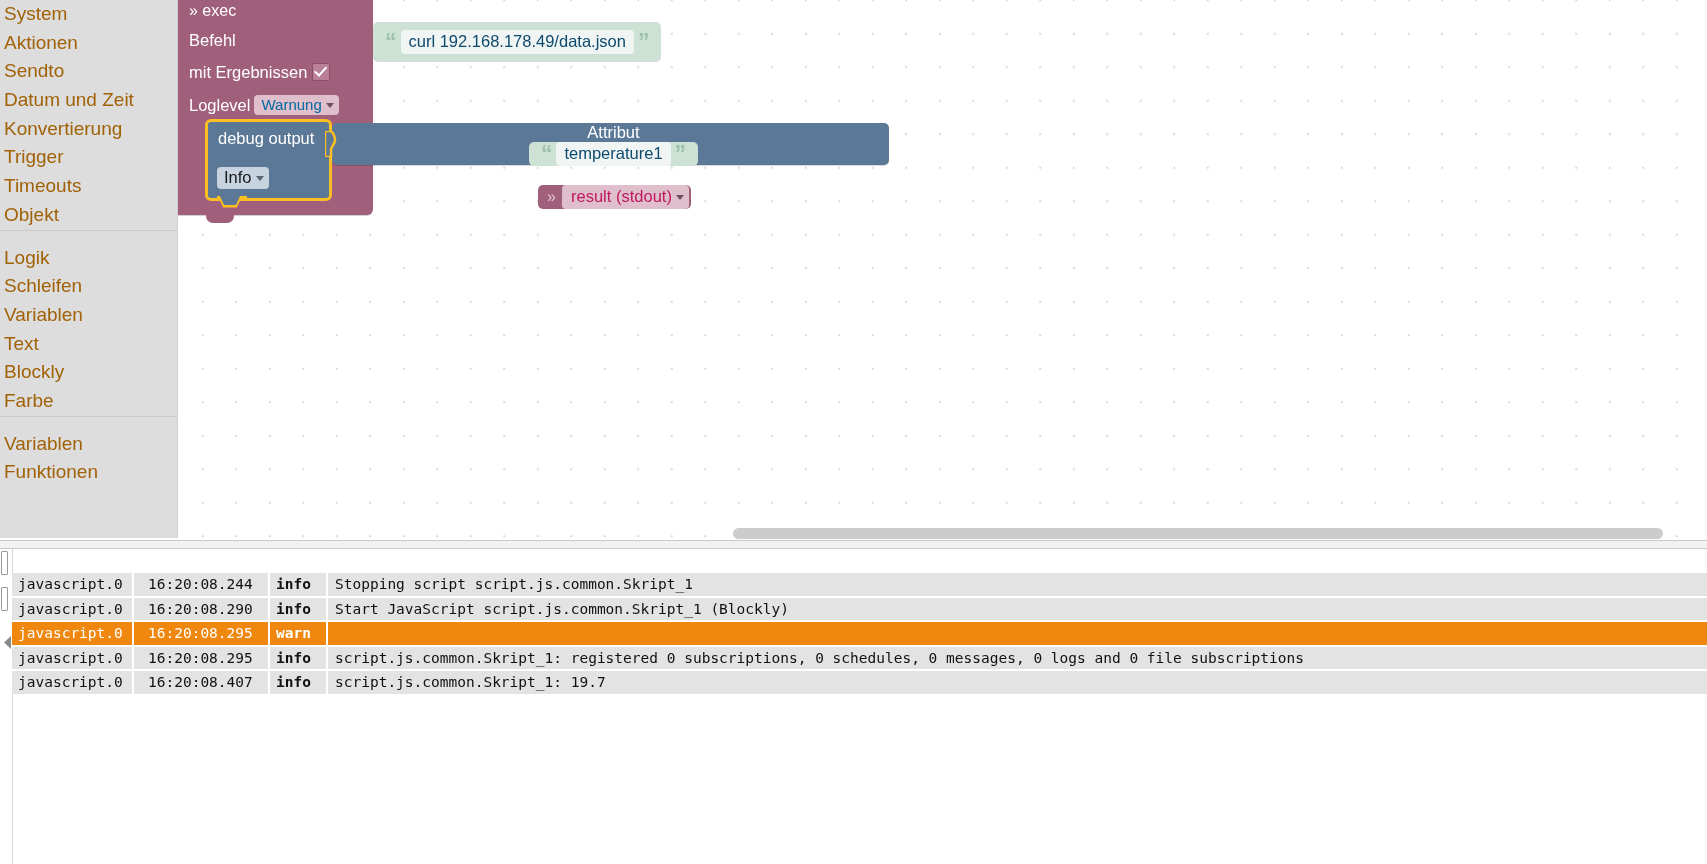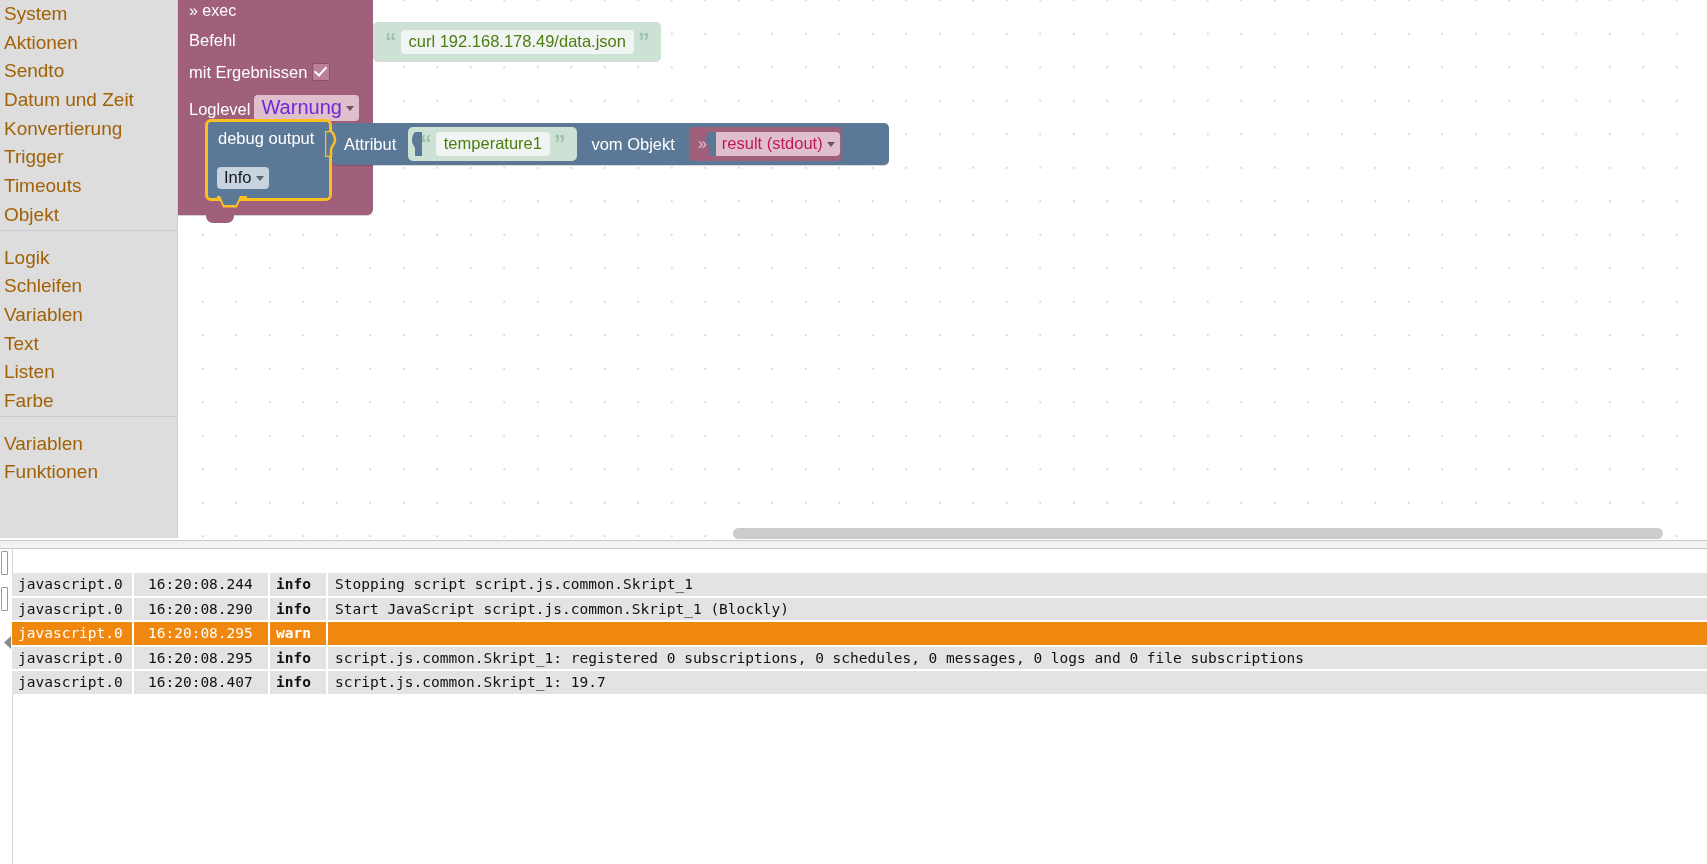--- a/index.html
+++ b/index.html
@@ -65,31 +65,31 @@
   .chk{
     display:inline-block;width:16px;height:16px;
     background:#b98098;border:1px solid #8d4f68;
     border-radius:2px;vertical-align:-3px;margin-left:5px;position:relative;
   }
   .chk:after{
     content:"";position:absolute;left:4px;top:0px;width:5px;height:10px;
     border:solid #ffffff;border-width:0 2px 2px 0;transform:rotate(42deg);
   }
   .dd{
-    display:inline-block;background:#e0bfcd;color:#6d28d9;
-    border-radius:4px;padding:1px 17px 2px 7px;font-size:20px;
+    display:inline-block;background:#e0bfcd;color:#0369a1;
+    border-radius:4px;padding:1px 17px 2px 7px;font-size:15px;
     position:relative;margin-left:4px;vertical-align:1px;cursor:pointer;
   }
   .dd:after{
     content:"";position:absolute;right:5px;top:50%;margin-top:-2px;
     border-left:4px solid transparent;border-right:4px solid transparent;
     border-top:5px solid #6f5060;
   }
   .field{
-    background:#f0f4f2;color:#4d7c0f;border-radius:4px;
+    background:#f0f4f2;color:#0c4a6e;border-radius:4px;
     padding:2px 8px 3px 8px;font-size:16.5px;
   }
   .quote{color:#9fc0ae;font-size:23px;font-weight:bold;line-height:0;padding:0 4px;}
   .quote-l{margin-left:8px;}
   .quote-r{margin-right:8px;}
 
   
   .tab{
     position:absolute;left:-9px;top:50%;margin-top:-11px;
     width:9px;height:22px;
@@ -111,21 +111,21 @@
   .dd-blue:after{
     content:"";position:absolute;right:5px;top:50%;margin-top:-2px;
     border-left:4px solid transparent;border-right:4px solid transparent;
     border-top:5px solid #5a6370;
   }
 
   
   .attr-block{
     position:absolute;left:332px;top:123px;width:557px;height:42px;
     background:#5b7897;border-radius:5px;
-    display:flex;align-items:center;box-shadow:0 1px 0 rgba(0,0,0,.15);
+    display:flex;align-items:center;box-shadow:0 1px 0 rgba(0,0,0,.15);flex-direction:column;
   }
   .attr-lbl{color:#ffffff;font-size:16.5px;padding:0 6px 0 12px;white-space:nowrap;}
   .inner-text{
     background:#cee1d5;border-radius:5px;height:34px;
     display:flex;align-items:center;margin-left:6px;
   }
   .obj-block{
     background:#a05f7b;border-radius:5px;height:34px;
     display:flex;align-items:center;margin-left:8px;padding-right:2px;
   }
@@ -225,21 +225,21 @@
         <div class="tb-item">Objekt</div>
       </div>
       <div class="tb-sep">
           <div class="tb-sep-line"></div>
         </div>
       <div>
         <div class="tb-item">Logik</div>
         <div class="tb-item">Schleifen</div>
         <div class="tb-item">Variablen</div>
         <div class="tb-item">Text</div>
-        <div class="tb-item">Listen</div>
+        <div class="tb-item">Blockly</div>
         <div class="tb-item">Farbe</div>
       </div>
       <div class="tb-sep">
           <div class="tb-sep-line"></div>
         </div>
       <div>
         <div class="tb-item">Variablen</div>
         <div class="tb-item">Funktionen</div>
       </div>
     </div>

